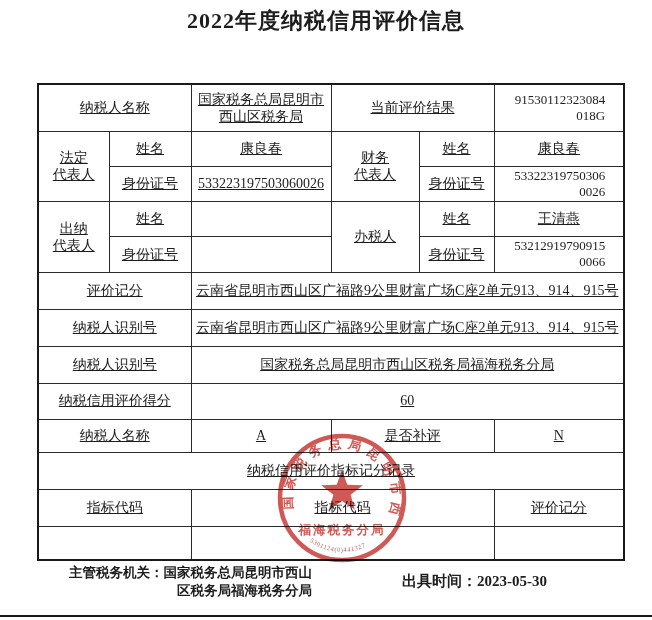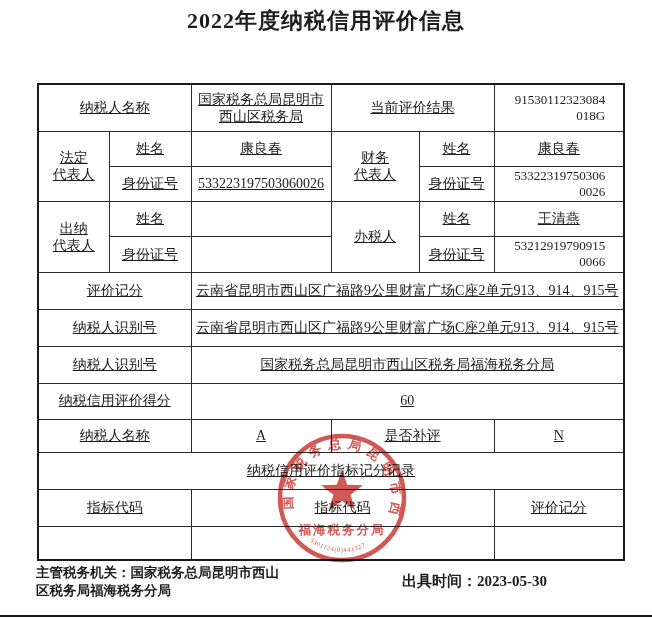--- a/index.html
+++ b/index.html
@@ -39,21 +39,21 @@
   .wrapnum {
     display: inline-block;
     max-width: 93px;
     word-break: break-all;
     font-size: 13px;
     line-height: 1.25;
     text-align: right;
   }
   .footer-left {
     position: absolute; left: 36px; top: 564px; width: 276px;
-    text-align: left;
+    text-align: right;
     font-size: 13.5px; font-weight: bold;
     line-height: 1.35;
     white-space: pre-line;
   }
   .footer-right {
     position: absolute; left: 402px; top: 572px;
     font-size: 15px; font-weight: bold;
   }
   .bottom-rule {
     position: absolute; left: 0; top: 615px;

